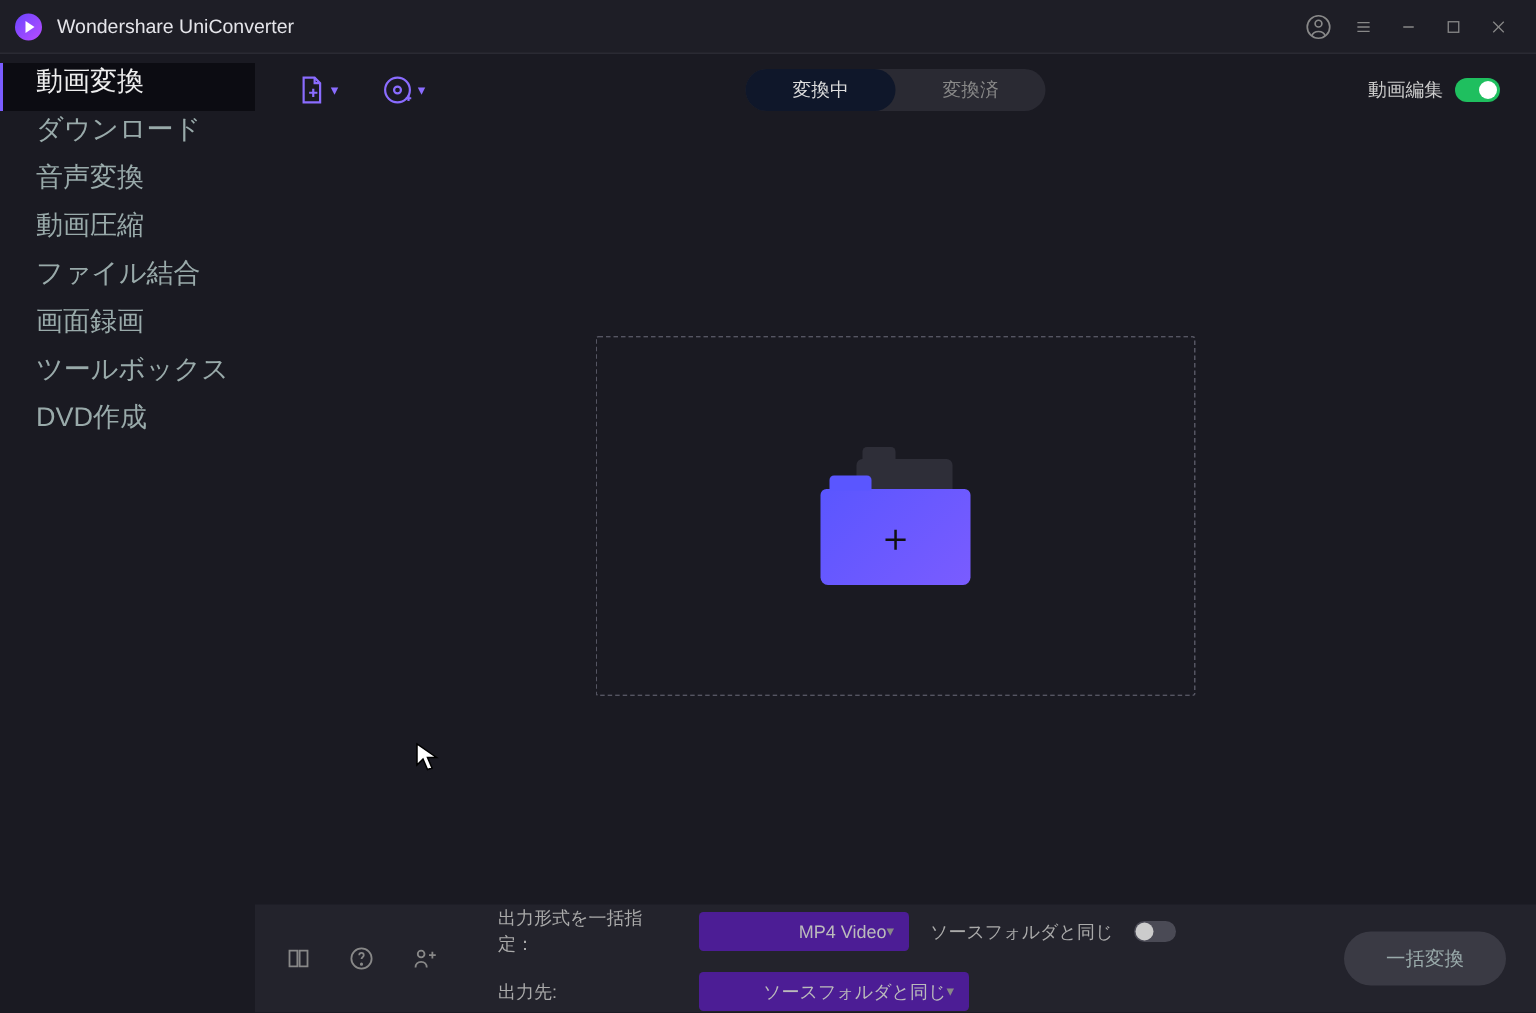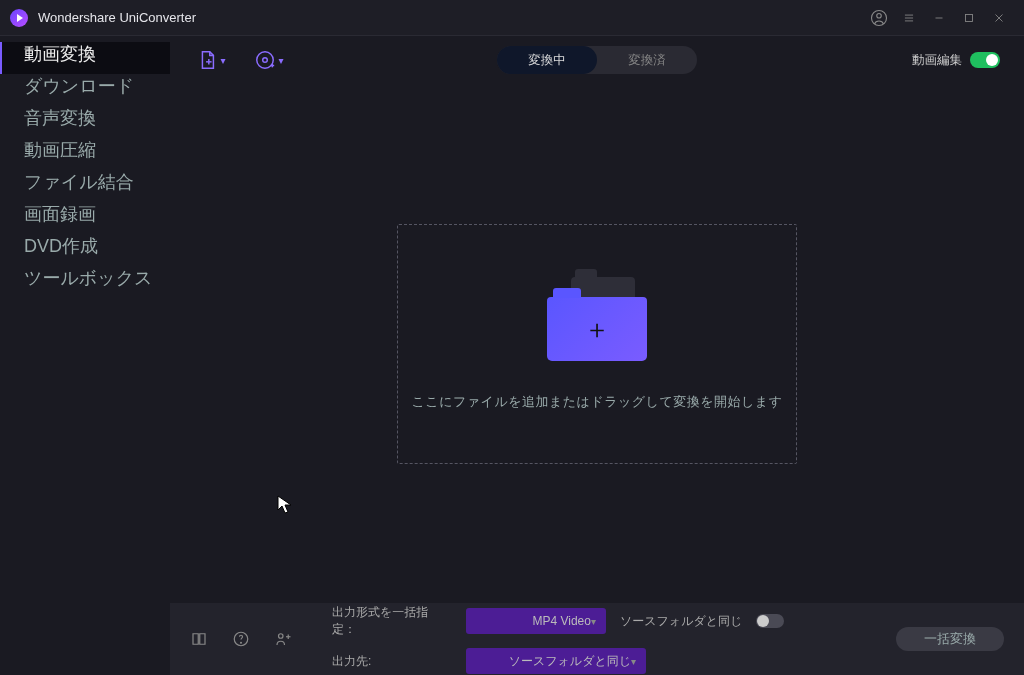--- a/index.html
+++ b/index.html
@@ -58,21 +58,21 @@
 .settings-col { display: flex; flex-direction: column; gap: 10px; font-size: 12px; color: #aaa; }
 .settings-row { display: flex; align-items: center; gap: 14px; }
 .settings-label { width: 120px; }
 .dropdown { width: 140px; height: 26px; background: #4c1d95; border-radius: 3px; display: flex; align-items: center; padding: 0 10px; font-size: 12px; color: #bbb; cursor: pointer; justify-content: flex-end; }
 .dropdown.wide { width: 180px; }
 .dd-chev { font-size: 10px; color: #888; }
 .merge-lbl { font-size: 12px; color: #aaa; }
 .mini-toggle { width: 28px; height: 14px; background: #4a4a55; border-radius: 7px; position: relative; cursor: pointer; }
 .mini-toggle .knob { width: 12px; height: 12px; background: #ccc; border-radius: 50%; position: absolute; top: 1px; left: 1px; }
 .bottom-spacer { flex: 1; }
-.convert-btn { width: 108px; height: 24px; background: #3a3a44; color: #9aa; border-radius: 18px; display: flex; align-items: center; justify-content: center; font-size: 13px; cursor: pointer; }
+.convert-btn { width: 108px; height: 36px; background: #3a3a44; color: #9aa; border-radius: 18px; display: flex; align-items: center; justify-content: center; font-size: 13px; cursor: pointer; }
 
 
 .cursor { position: absolute; left: 277px; top: 495px; pointer-events: none; }
 .cursor svg { width: 16px; height: 20px; }
 </style>
 </head>
 <body>
 
 <div class="titlebar">
   <div class="logo">
@@ -127,24 +127,24 @@
     <div class="side-item">
         <span>動画圧縮</span>
       </div>
     <div class="side-item">
         <span>ファイル結合</span>
       </div>
     <div class="side-item">
         <span>画面録画</span>
       </div>
     <div class="side-item">
+        <span>ツールボックス</span>
+      </div>
+    <div class="side-item">
         <span>DVD作成</span>
-      </div>
-    <div class="side-item">
-        <span>ツールボックス</span>
       </div>
   </div>
 
   <div class="main">
     <div class="toolbar">
       <div class="tool-icon">
         <svg viewBox="0 0 24 24">
             <path d="M7 3h8l4 4v14H7z"></path>
             <path d="M15 3v4h4"></path>
             <line x1="11" y1="14" x2="17" y2="14"></line>
@@ -180,21 +180,20 @@
     </div>
 
     <div class="dropzone-area">
       <div class="dropzone">
         <div class="folder-stack">
           <div class="back-folder"></div>
           <div class="front-folder">
               <span class="plus">＋</span>
             </div>
         </div>
-        <div class="drop-text">ここにファイルを追加またはドラッグして変換を開始します</div>
       </div>
     </div>
 
     <div class="bottom">
       <div class="bottom-icons">
         <div class="b-icon"><svg viewBox="0 0 24 24">
               <path d="M4 5h7v14H4zM13 5h7v14h-7z"></path>
             </svg></div>
         <div class="b-icon"><svg viewBox="0 0 24 24">
               <circle cx="12" cy="12" r="9"></circle>

